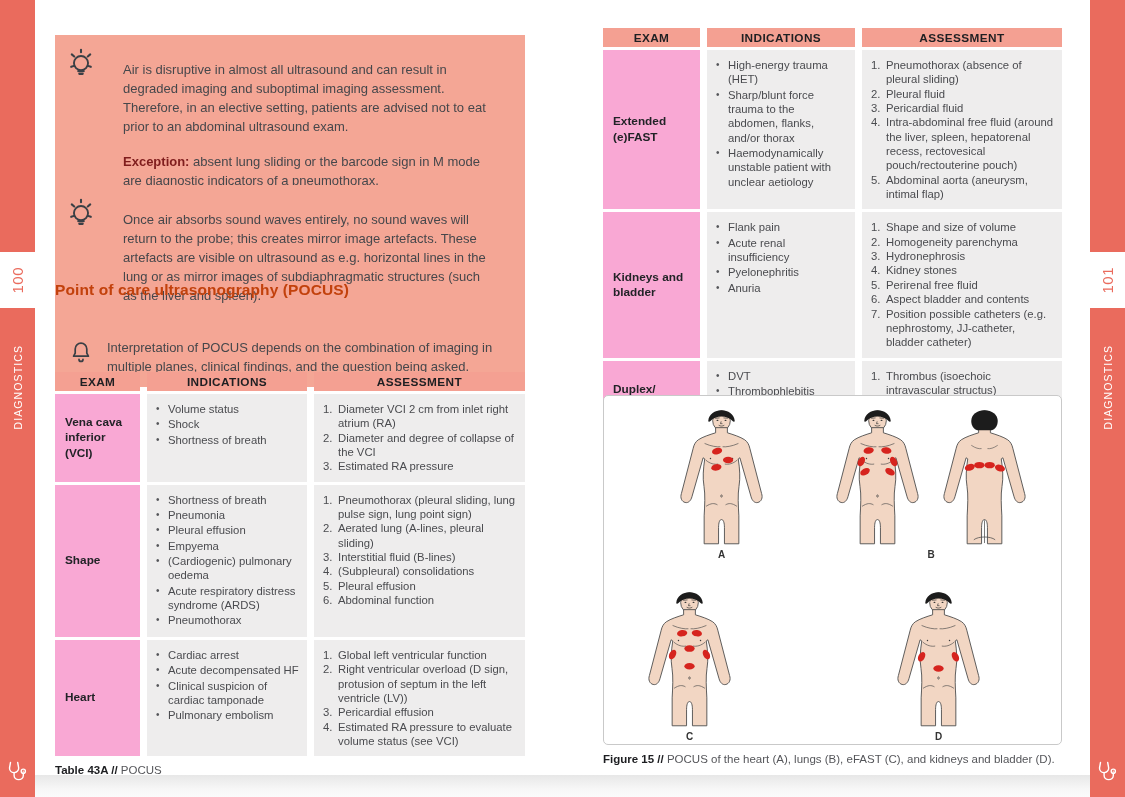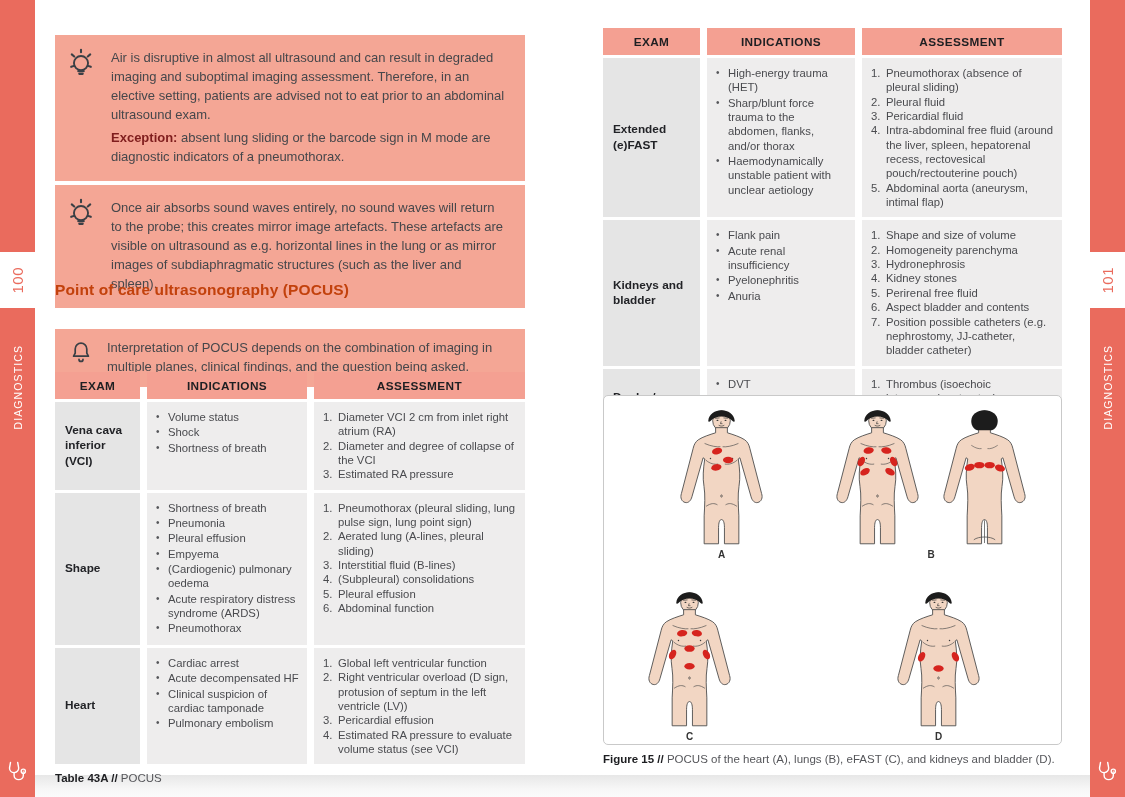--- a/index.html
+++ b/index.html
@@ -31,35 +31,35 @@
   .col-right{left:603px;width:459px;}
 
   
   .tipbox{position:absolute;left:0;width:470px;background:#F4A695;display:flex;}
   .tip-1{top:35px;min-height:133px;}
   .tip-2{top:185px;min-height:86px;}
   .notebox{top:329px;min-height:44px;}
   .tip-icon-col{flex:0 0 52px;display:flex;justify-content:center;padding-top:13px;}
   .notebox .tip-icon-col{padding-top:11px;}
   .tip-text{flex:1;padding:10px 14px 10px 0;font-size:13px;line-height:1.46;color:#46474B;}
-  .tip-text p{margin:4px;}
+  .tip-text p{margin:16px;}
   .tip-text b{color:#7f1d1d;}
 
   .heading{position:absolute;top:281px;left:0;font-size:15.5px;font-weight:700;color:#c2410c;letter-spacing:.1px;}
 
   
   .tablewrap{position:absolute;left:0;}
   .tw-43a{top:372px;width:470px;}
   .tw-43b{top:28px;width:459px;}
   .tgrid{display:grid;column-gap:7px;row-gap:3px;}
   .g43a{grid-template-columns:85px 160px 211px;}
   .g43b{grid-template-columns:97px 148px 200px;}
   .th{background:#F4A092;color:#1e1f22;font-weight:700;font-size:11.8px;letter-spacing:.4px;
-    display:flex;align-items:center;justify-content:center;height:27px;}
-  .exam{background:#e5e5e5;color:#222327;font-weight:700;font-size:11.8px;line-height:1.3;
+    display:flex;align-items:center;justify-content:center;height:19px;}
+  .exam{background:#f9a8d4;color:#222327;font-weight:700;font-size:11.8px;line-height:1.3;
     display:flex;align-items:center;padding:6px 6px 6px 10px;}
   .cell{background:#EEEDED;color:#4A4B4F;font-size:11.3px;line-height:1.27;padding:8px 8px 8px 9px;}
   .bi{display:flex;margin:0 0 1px 0;}
   .bi .b{flex:0 0 12px;text-align:left;font-size:10px;line-height:14px;color:#55565a;}
   .bi .t{flex:1;}
   .ni{display:flex;margin:0;}
   .ni .n{flex:0 0 15px;}
   .ni .t{flex:1;}
   .tcaption{margin-top:8px;font-size:11.5px;color:#55565A;}
   .tcaption b{color:#1d1e21;}

